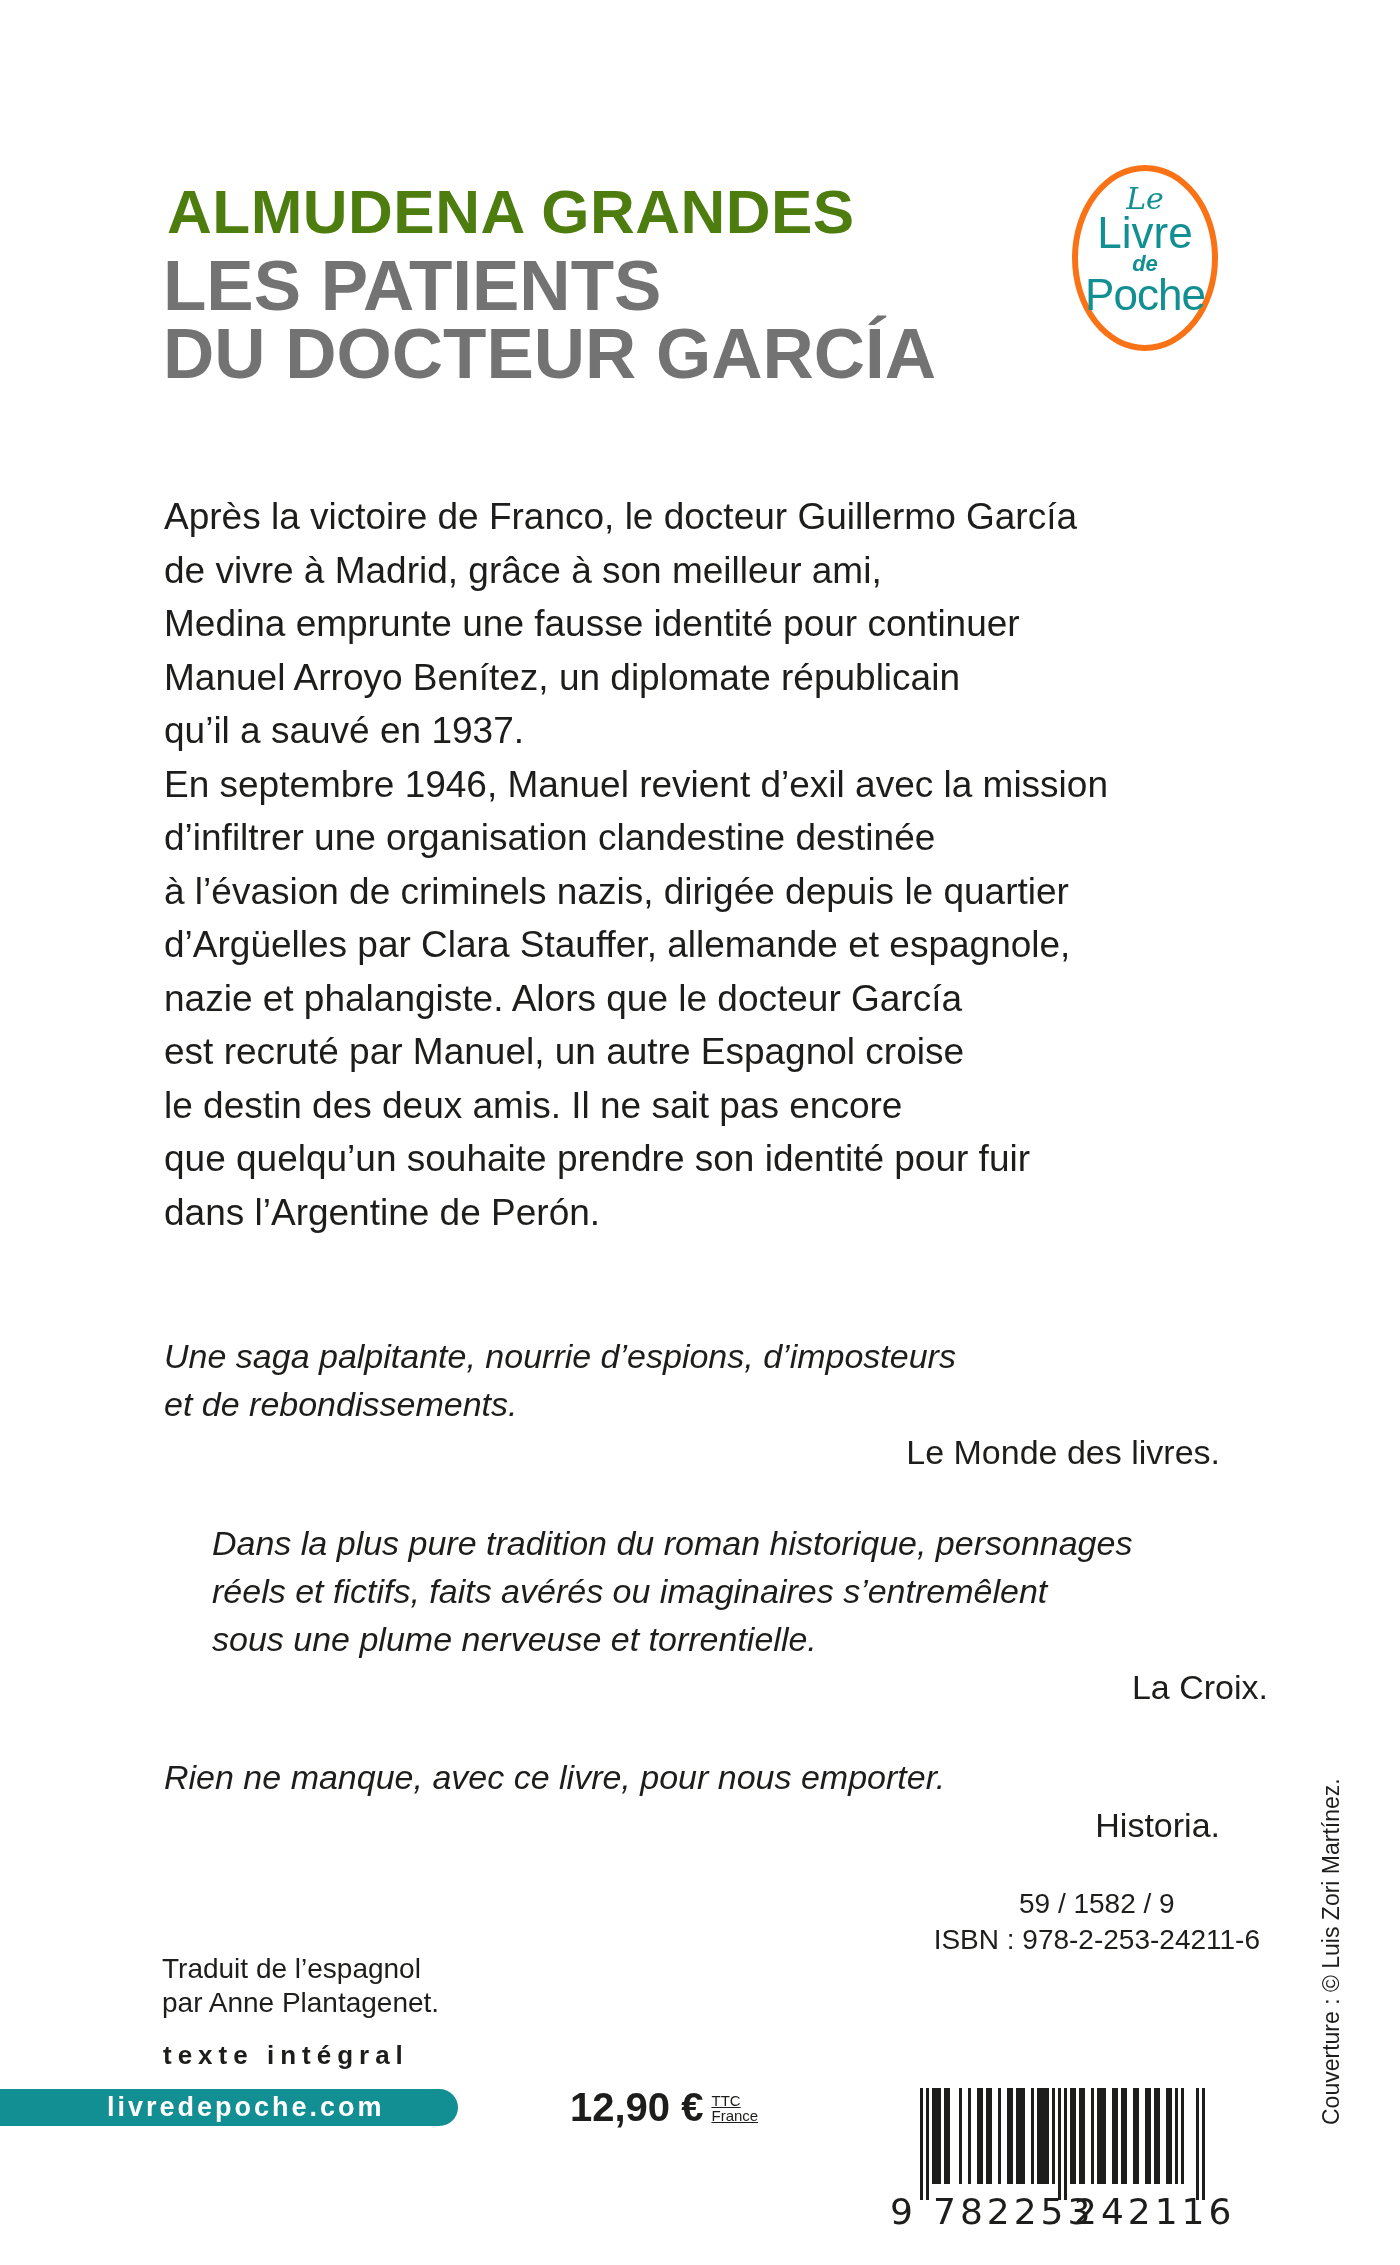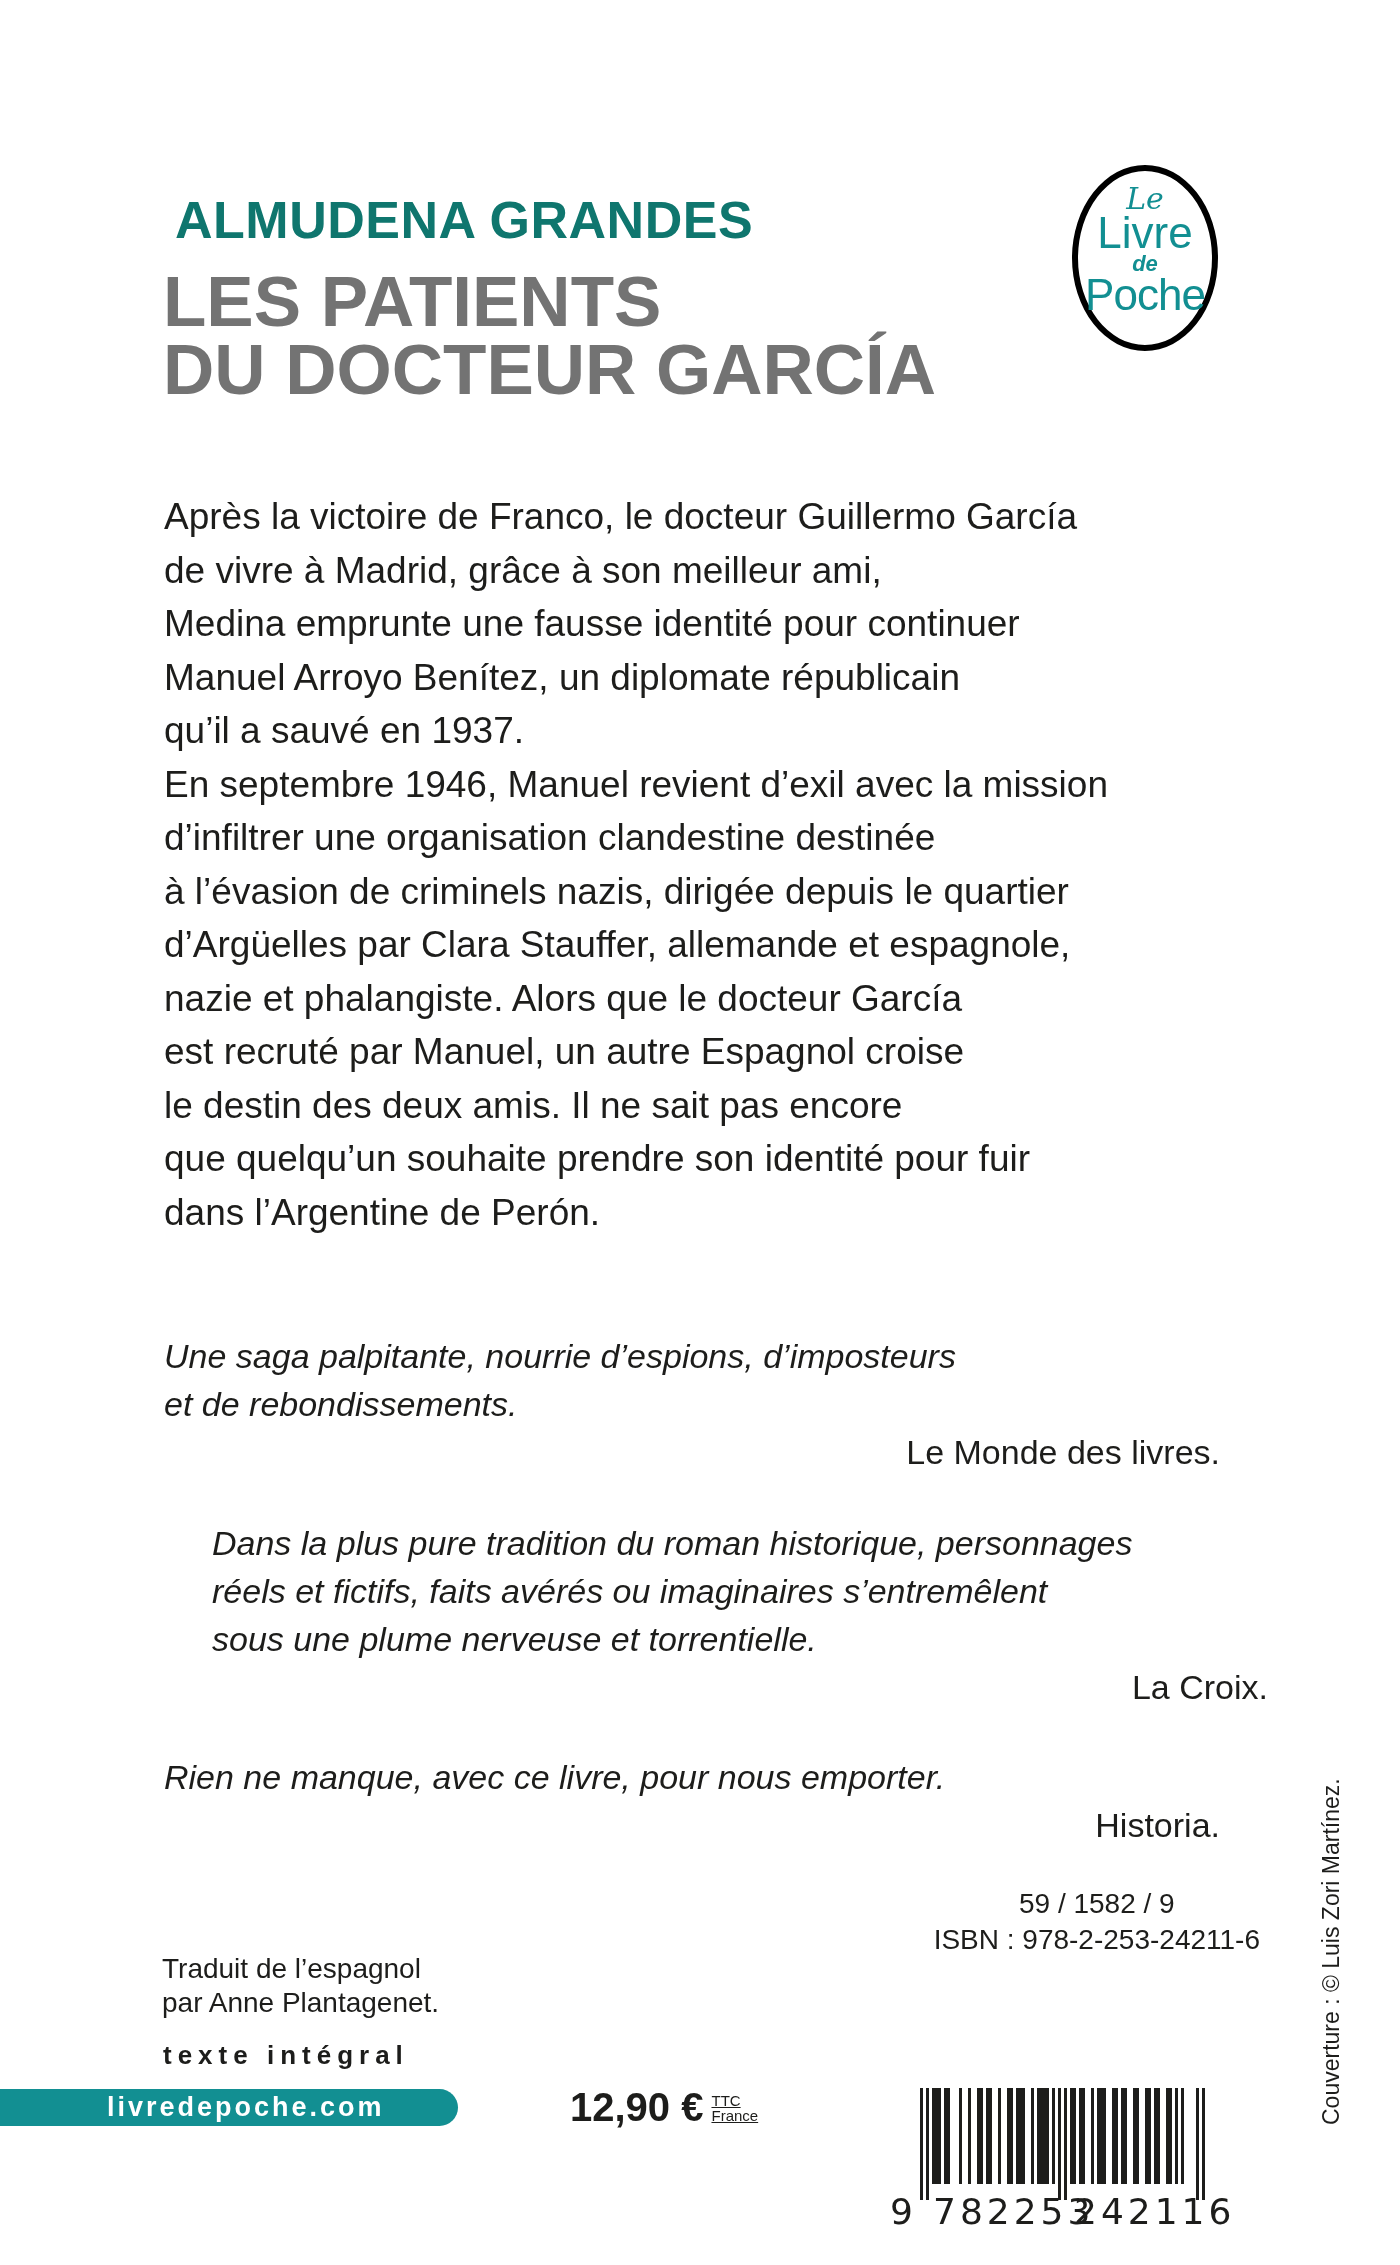--- a/index.html
+++ b/index.html
@@ -7,41 +7,41 @@
       width: 1400px;
       height: 2265px;
       background: #ffffff;
       position: relative;
       overflow: hidden;
       color: #1d1d1b;
       font-family: "Liberation Sans", "DejaVu Sans", sans-serif;
     }
     .header { position: absolute; left: 163px; top: 172px; }
     .author {
-      color: #0f766e;
+      color: #4d7c0f;
       font-weight: 700;
-      font-size: 52px;
+      font-size: 62px;
       line-height: 72px;
       letter-spacing: 0.5px;
-      margin: 12px;
+      margin: 4px;
     }
     .title {
       font-weight: 700;
       font-size: 71px;
       line-height: 68px;
       margin: 0;
       color: #737373;
     }
     .logo {
       position: absolute;
       left: 1072px;
       top: 165px;
       width: 146px;
       height: 186px;
-      border: 6px solid #000000;
+      border: 6px solid #f97316;
       border-radius: 50%;
       box-sizing: border-box;
       color: #128f92;
       text-align: center;
       font-family: "Liberation Sans Narrow", "Liberation Sans", sans-serif;
     }
     .logo .le { font-style: italic; font-size: 30px; line-height: 28px; margin-top: 14px; font-family: "DejaVu Serif", serif; }
     .logo .livre { font-size: 44px; line-height: 40px; }
     .logo .de { font-style: italic; font-size: 22px; line-height: 22px; font-weight: 700; }
     .logo .poche { font-size: 44px; line-height: 40px; letter-spacing: -1px; }

